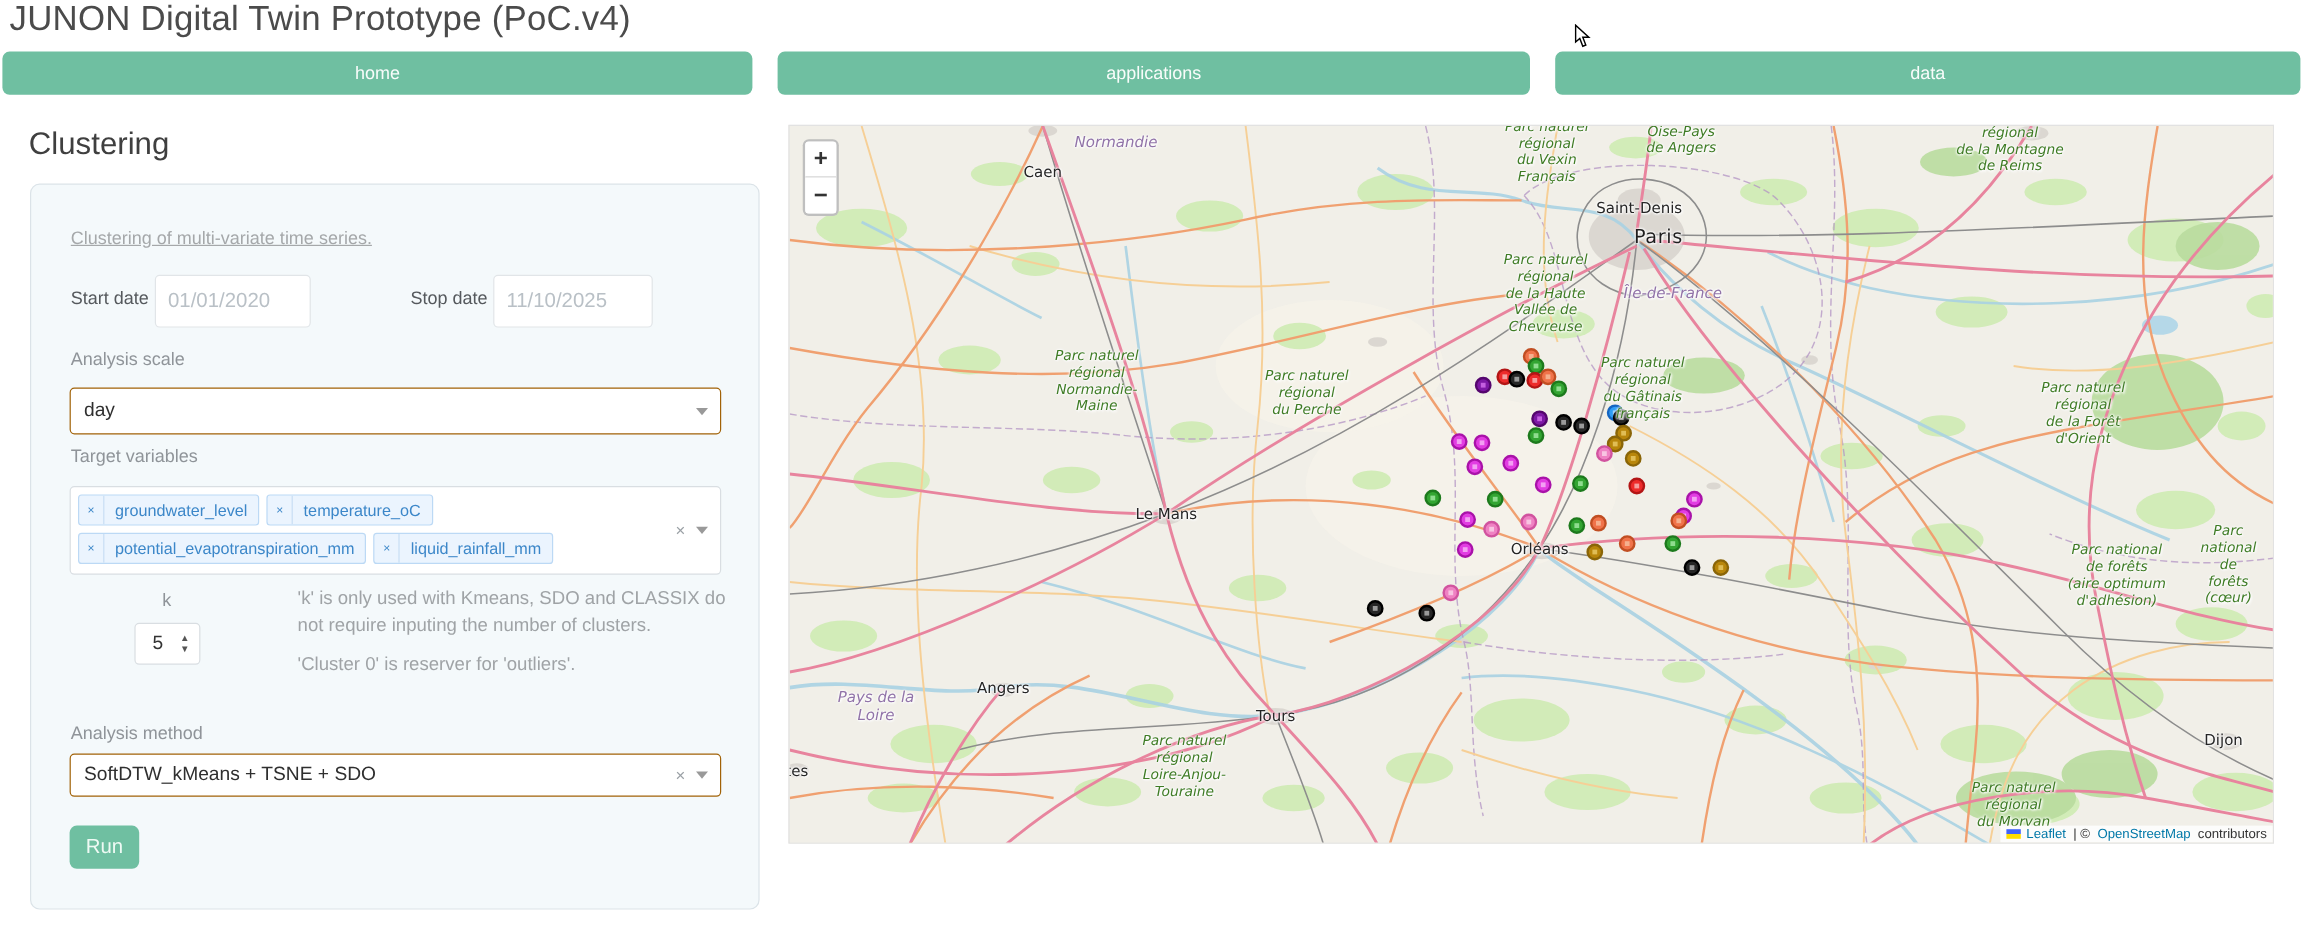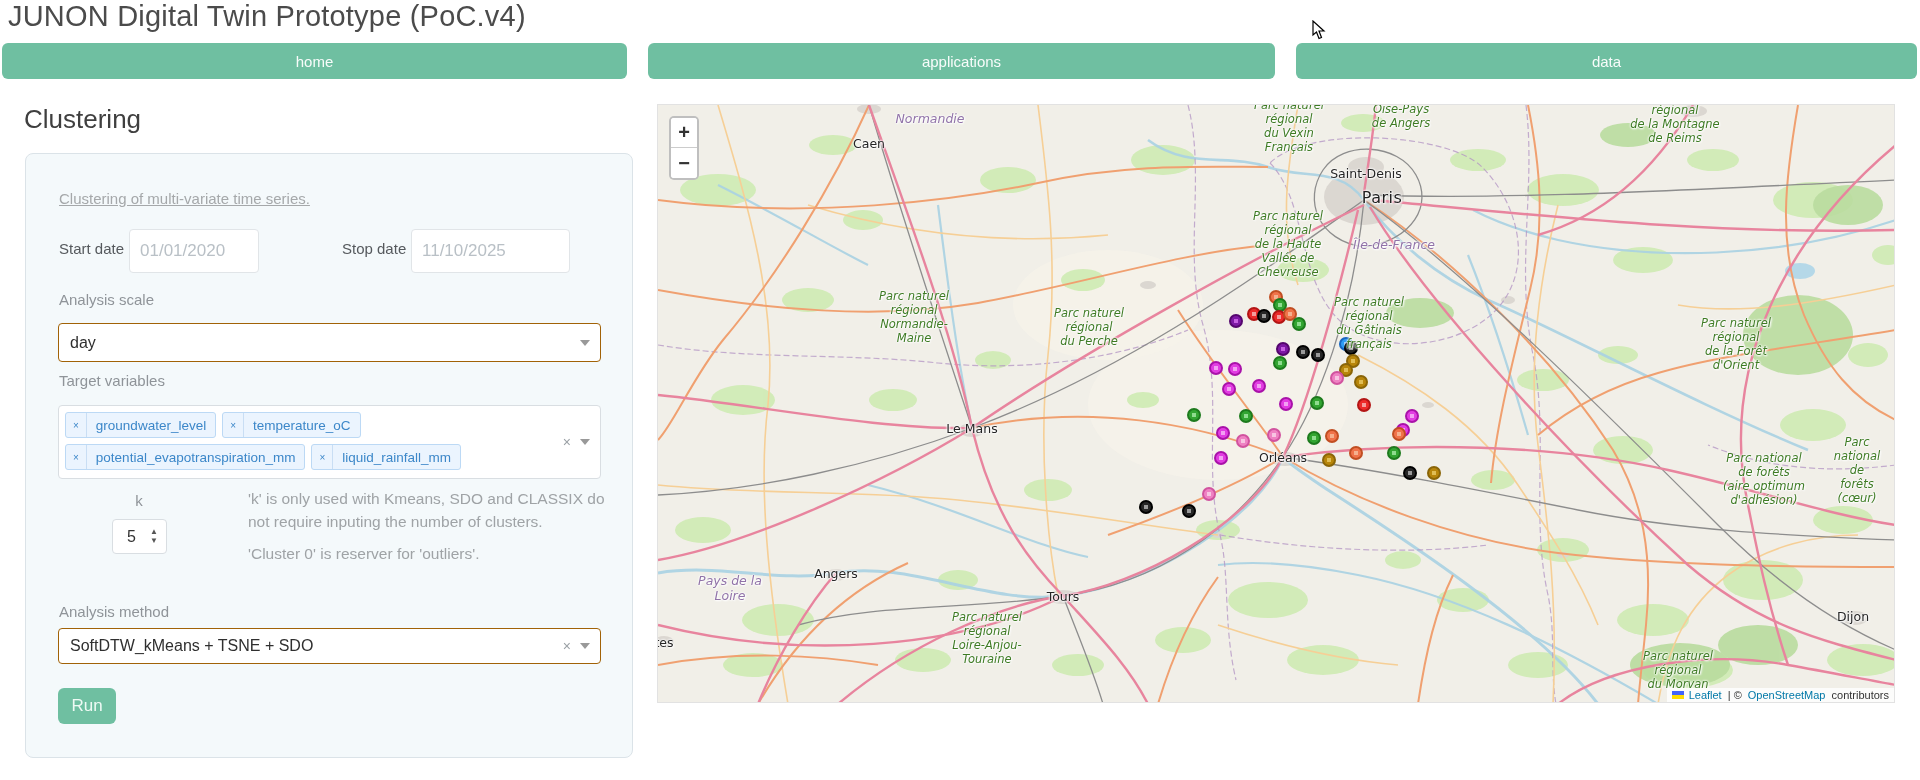--- a/index.html
+++ b/index.html
@@ -118,21 +118,21 @@
 
   <h2 class="section-heading">Clustering</h2>
 
   <div class="panel">
     <div class="desc">Clustering of multi-variate time series.</div>
 
     <label class="field-label-dark" style="left:33px;top:86px;">Start date</label>
     <input class="text-input" style="left: 103px; top: 75px; width: 130px; height: 44px;" placeholder="01/01/2020">
 
     <label class="field-label-dark" style="left:316px;top:86px;">Stop date</label>
-    <input class="text-input" style="left: 385px; top: 75px; width: 159px; height: 44px;" placeholder="11/10/2025">
+    <input class="text-input" style="left: 385px; top: 75px; width: 133px; height: 44px;" placeholder="11/10/2025">
 
     <label class="field-label" style="left:33px;top:137px;">Analysis scale</label>
     <div class="select-box" style="left:32px;top:169px;width:543px;height:39px;">
       <span class="select-value">day</span>
       <span class="select-controls">
         <span class="caret"></span>
       </span>
     </div>
 
     <label class="field-label" style="left:33px;top:218px;">Target variables</label>

